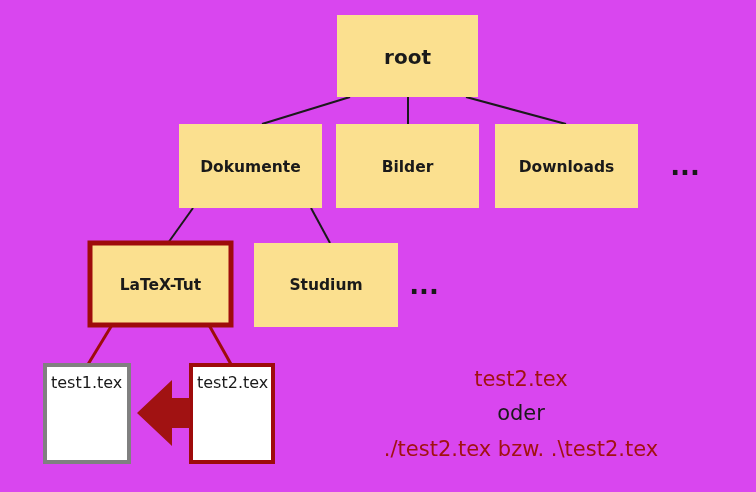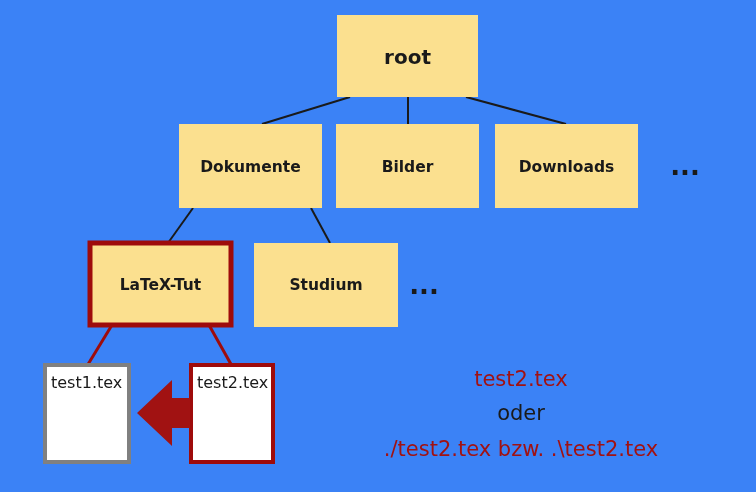--- a/index.html
+++ b/index.html
@@ -10,21 +10,21 @@
   body {
     width: 756px;
     height: 492px;
     overflow: hidden;
     font-family: "DejaVu Sans", "Liberation Sans", sans-serif;
   }
   #diagram-root {
     position: relative;
     width: 756px;
     height: 492px;
-    background: #3b82f6;
+    background: #d946ef;
     text-align: center;
   }
   svg.diagram-canvas {
     position: absolute;
     top: 0;
     left: 0;
     width: 756px;
     height: 492px;
     display: block;
   }

